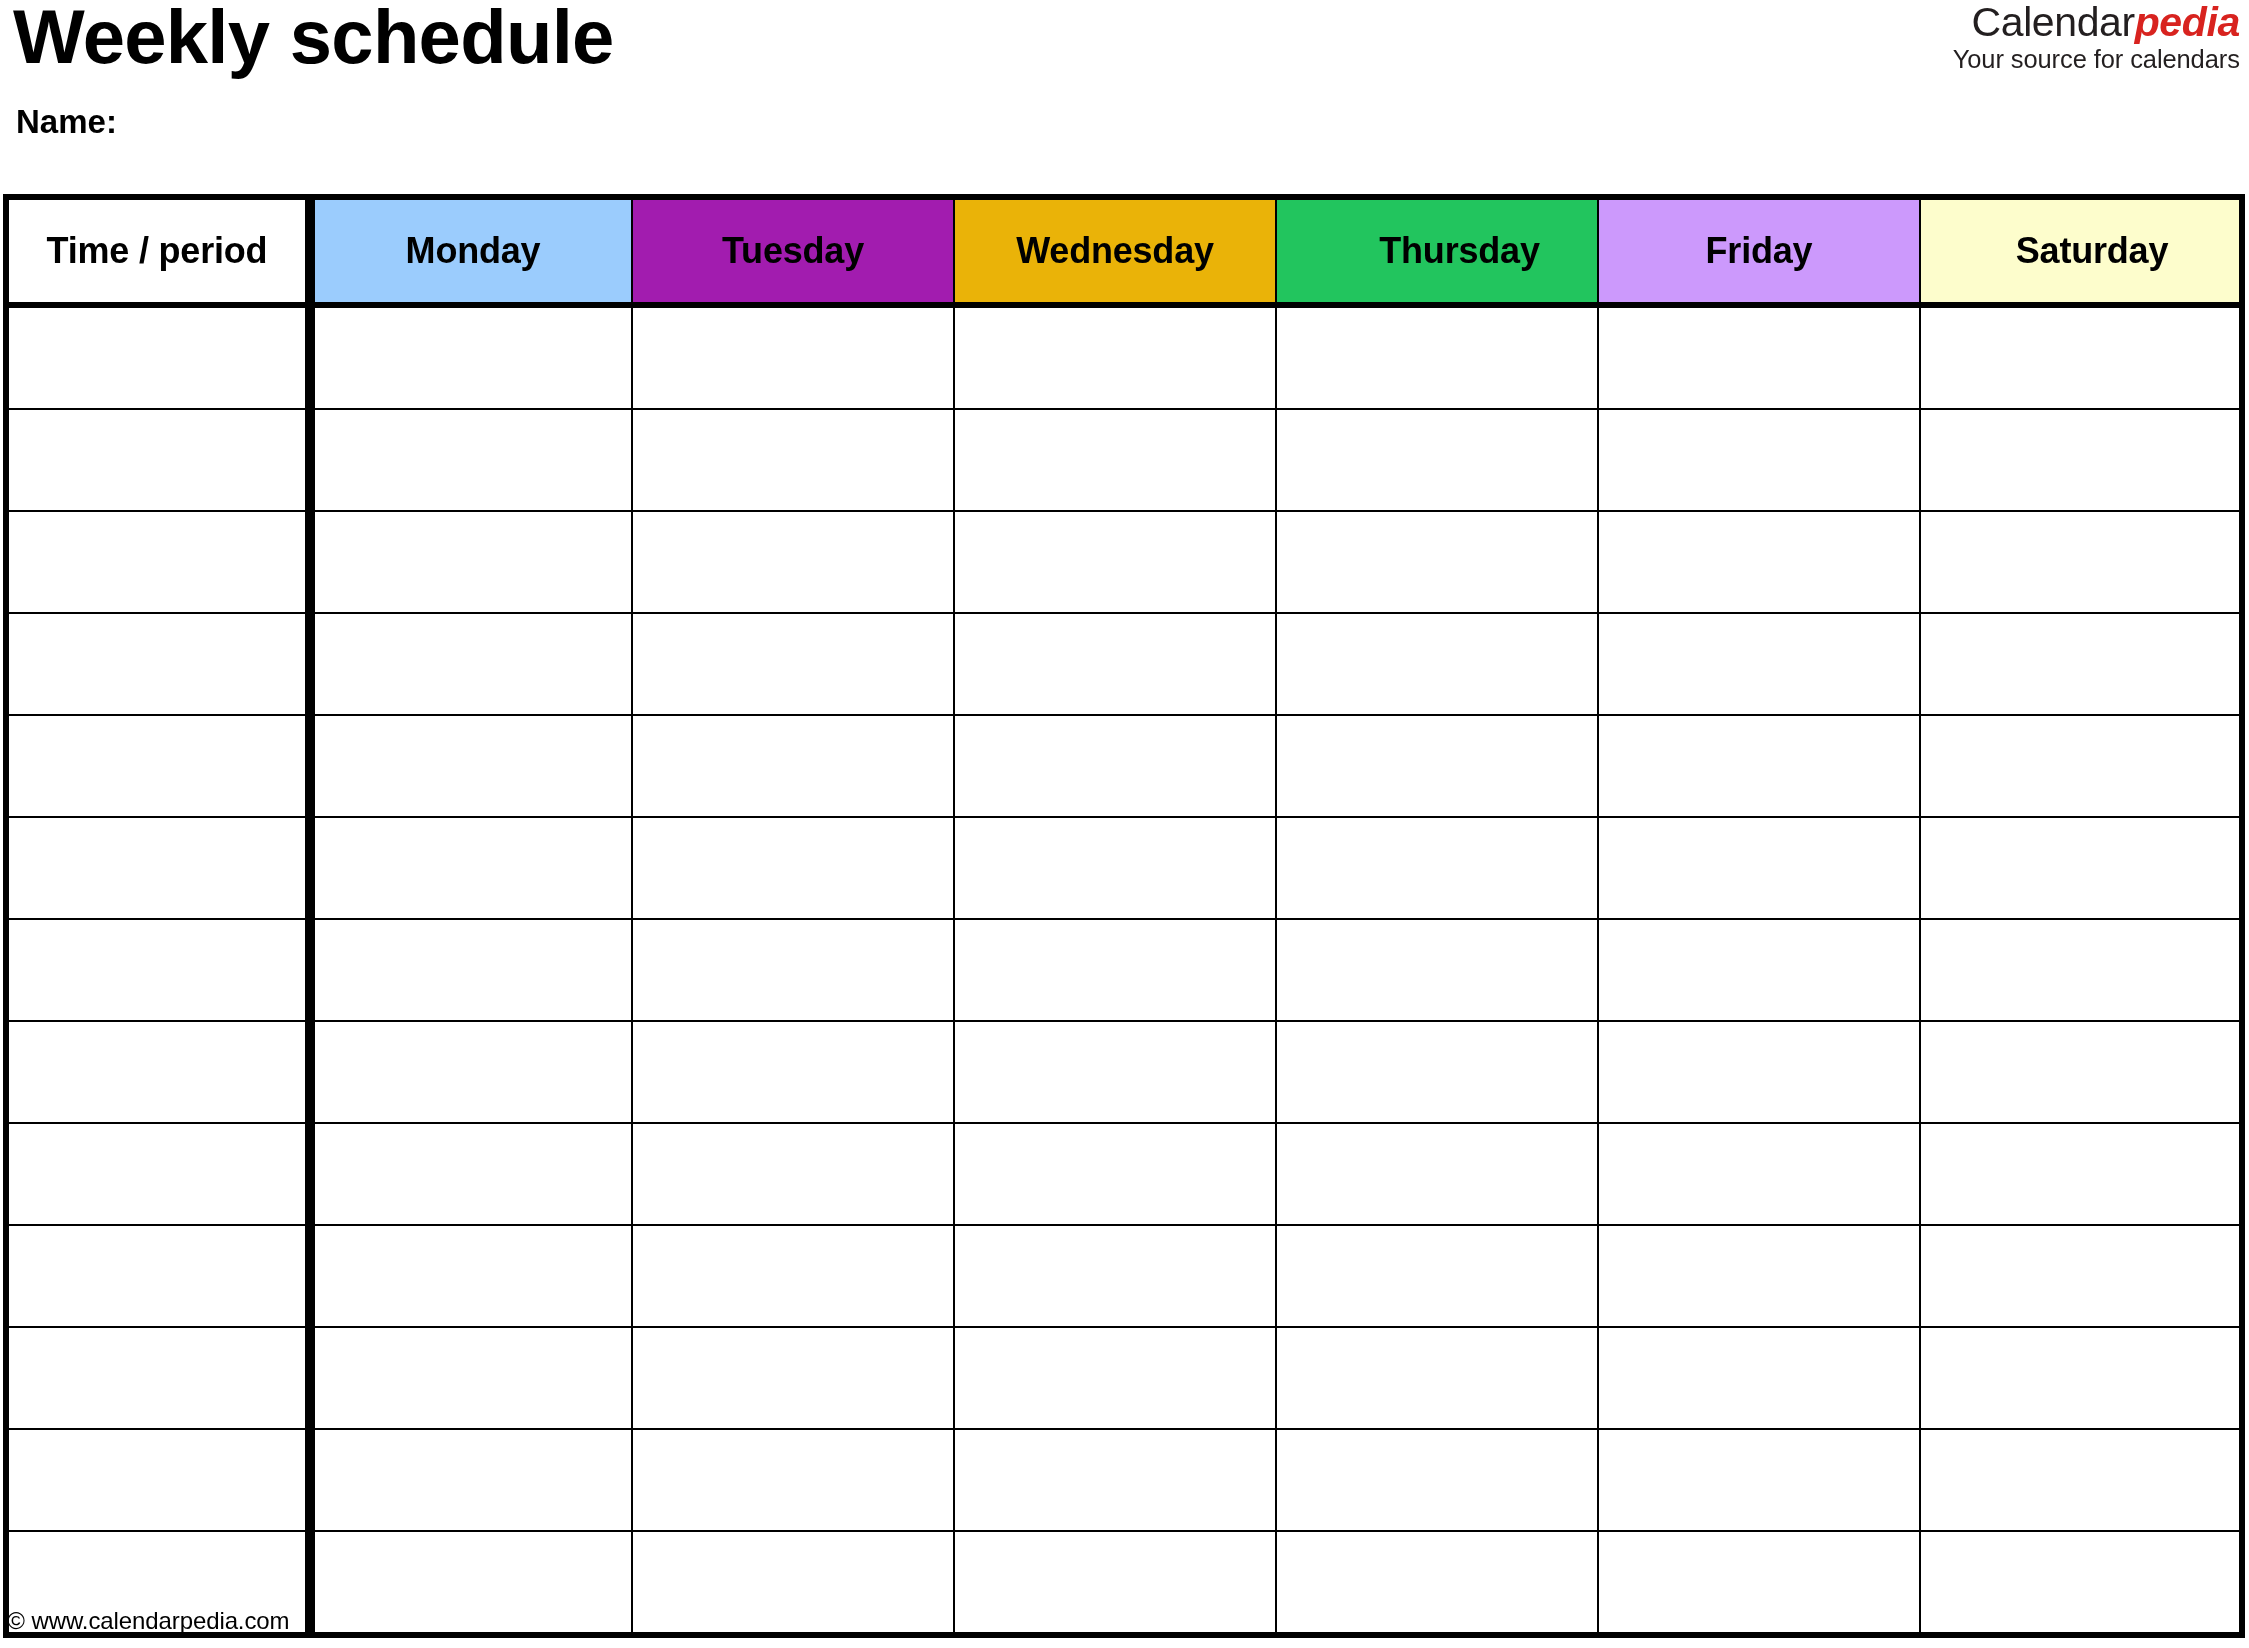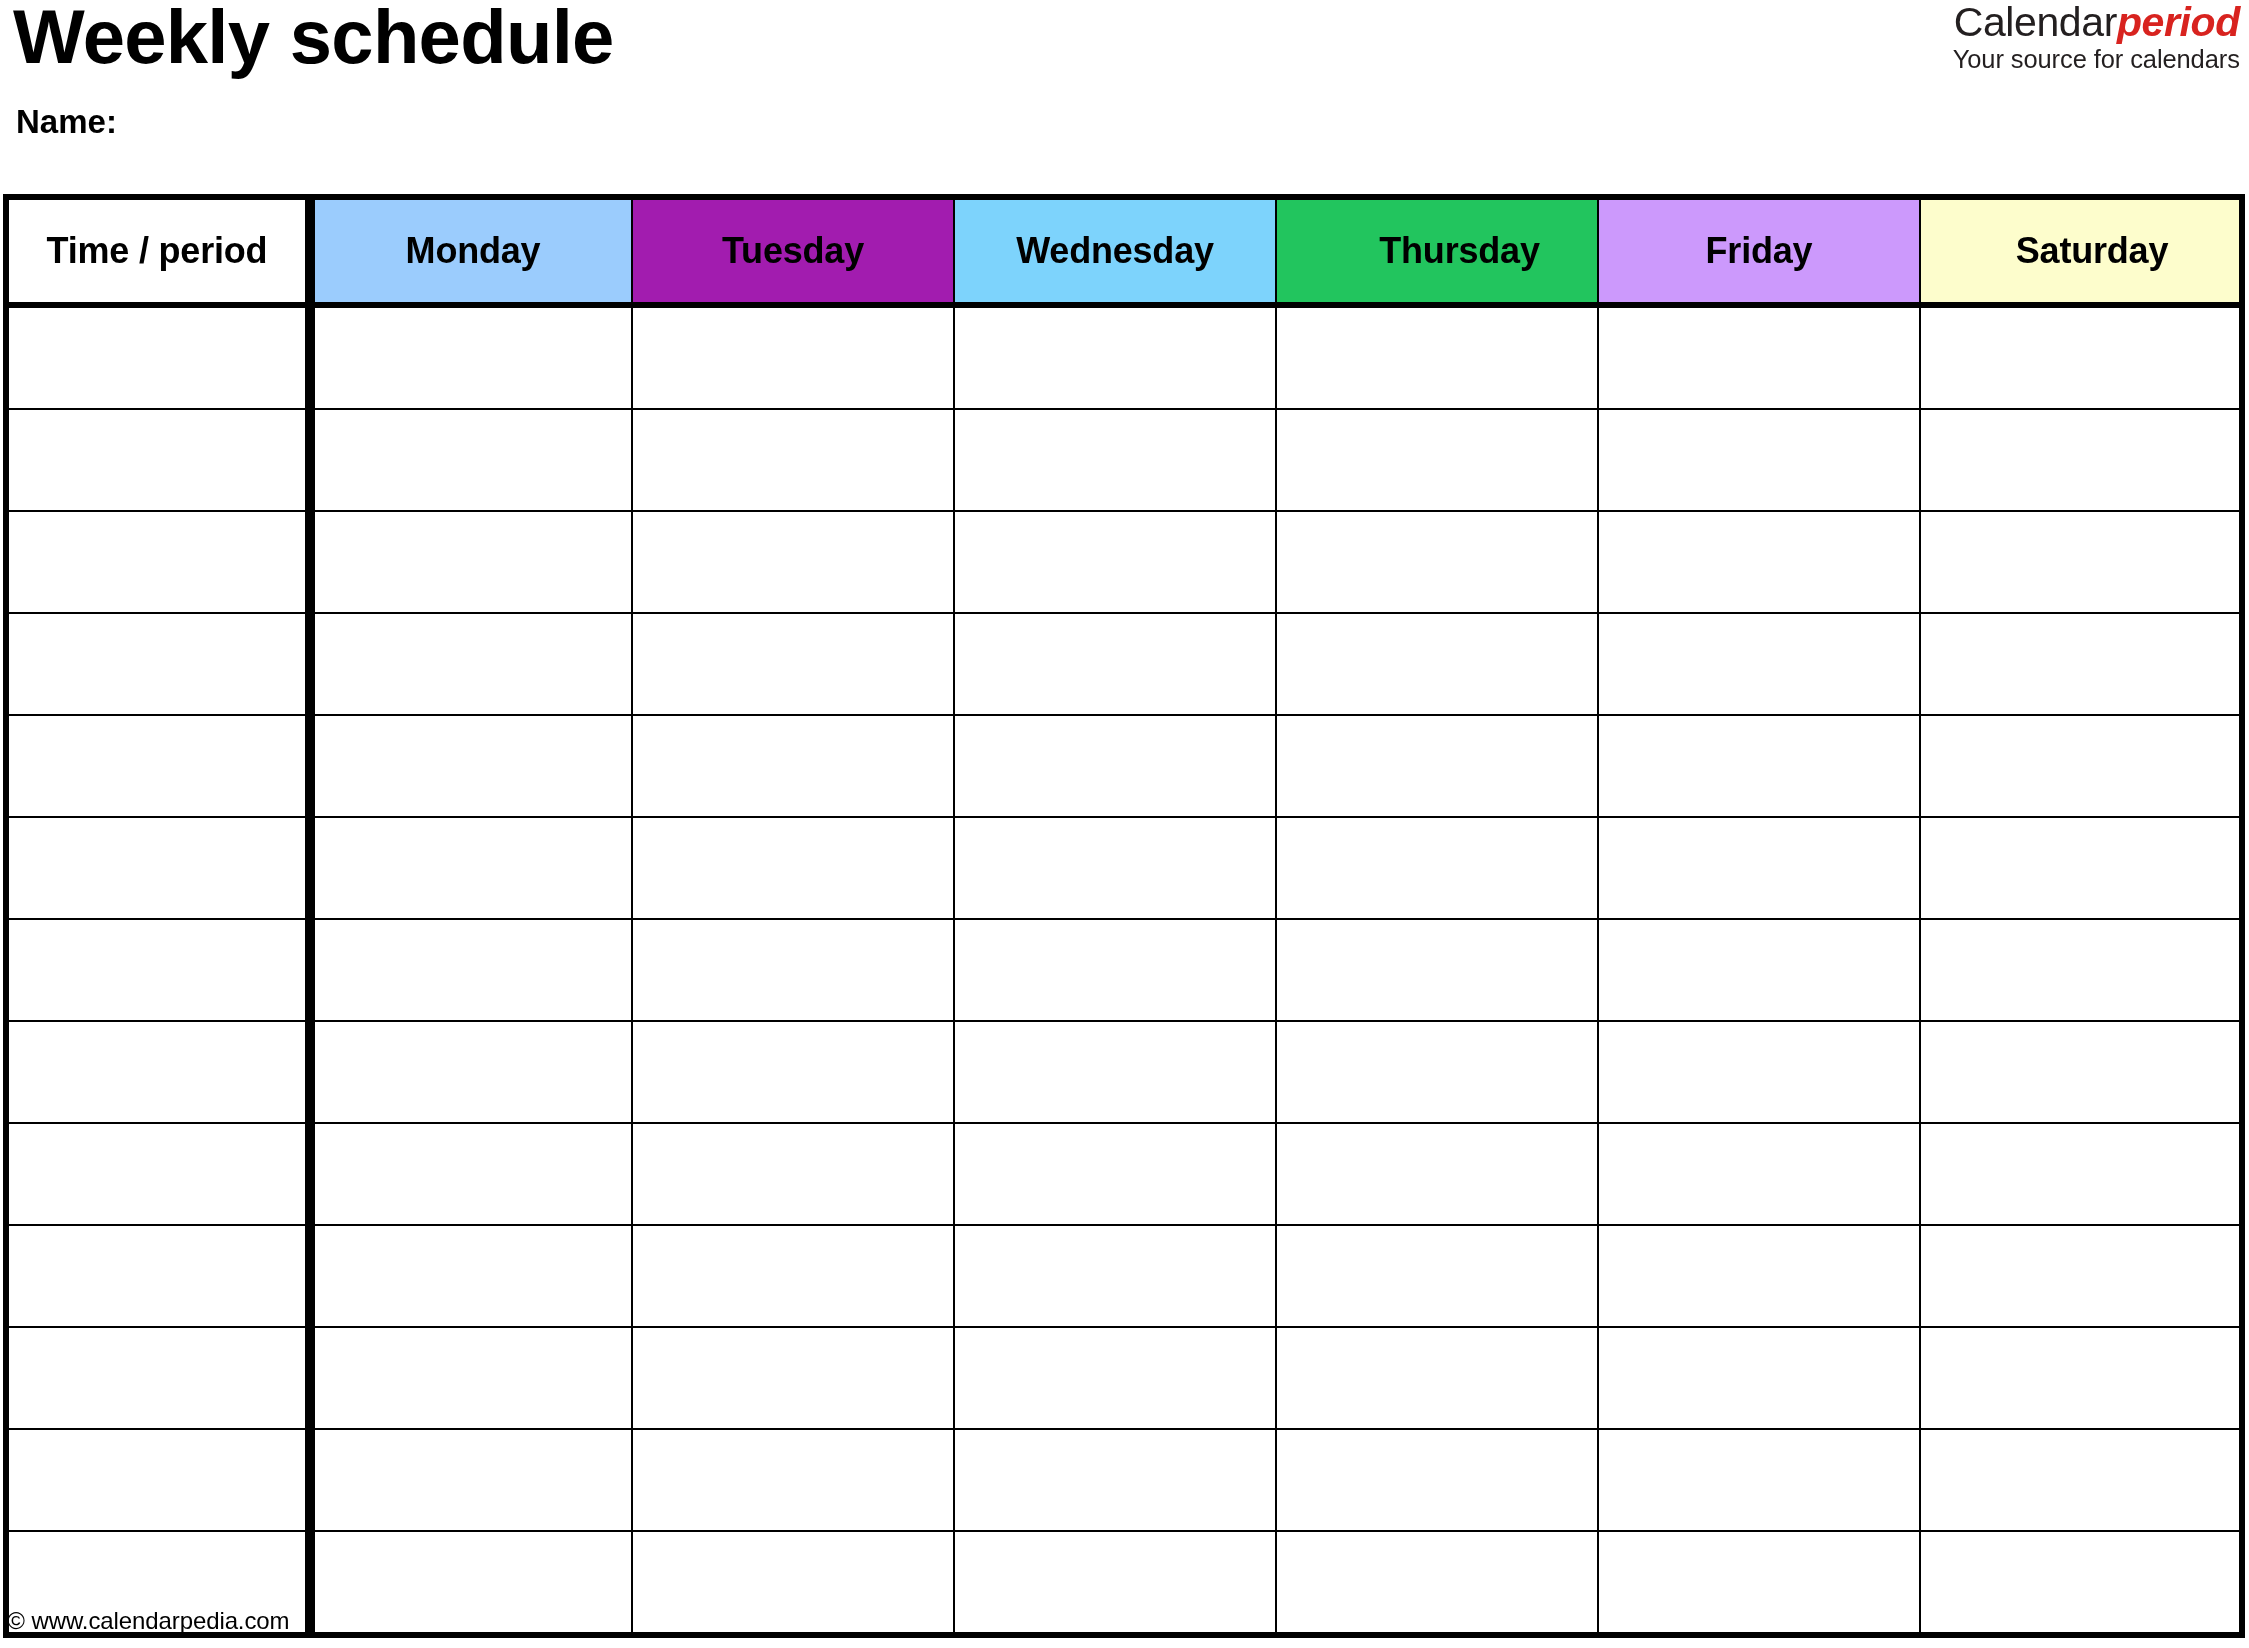--- a/index.html
+++ b/index.html
@@ -139,41 +139,41 @@
 </head>
 <body>
 
 <div class="page">
 
   <div class="page-title">Weekly schedule</div>
 
   <div class="name-label">Name:</div>
 
   <div class="brand">
-    <div class="brand-wordmark"><span>Calendar</span><span class="brand-pedia">period</span></div>
+    <div class="brand-wordmark"><span>Calendar</span><span class="brand-pedia">pedia</span></div>
     <div class="brand-tagline">Your source for calendars</div>
   </div>
 
   <div class="schedule-wrap">
     <table class="schedule">
       <colgroup>
         <col class="col-time">
         <col class="col-day">
           <col class="col-day">
           <col class="col-day">
         <col class="col-day">
           <col class="col-day">
           <col class="col-day">
       </colgroup>
       <thead>
         <tr class="header-row" id="header-row">
             <th class="time-col" style="background: rgb(255, 255, 255);">Time / period</th>
             <th style="background: rgb(155, 204, 253);">Monday</th>
             <th style="background: #a21caf;">Tuesday</th>
-            <th style="background: #7dd3fc;">Wednesday</th>
+            <th style="background: #eab308;">Wednesday</th>
             <th style="background: #22c55e; padding-left: 45px;">Thursday</th>
             <th style="background: rgb(204, 153, 252);">Friday</th>
             <th style="background: rgb(253, 253, 204); padding-left: 24px;">Saturday</th>
           </tr>
       </thead>
       <tbody id="schedule-body">
           <tr>
             <td class="time-col"></td>
             <td></td>
             <td></td>

